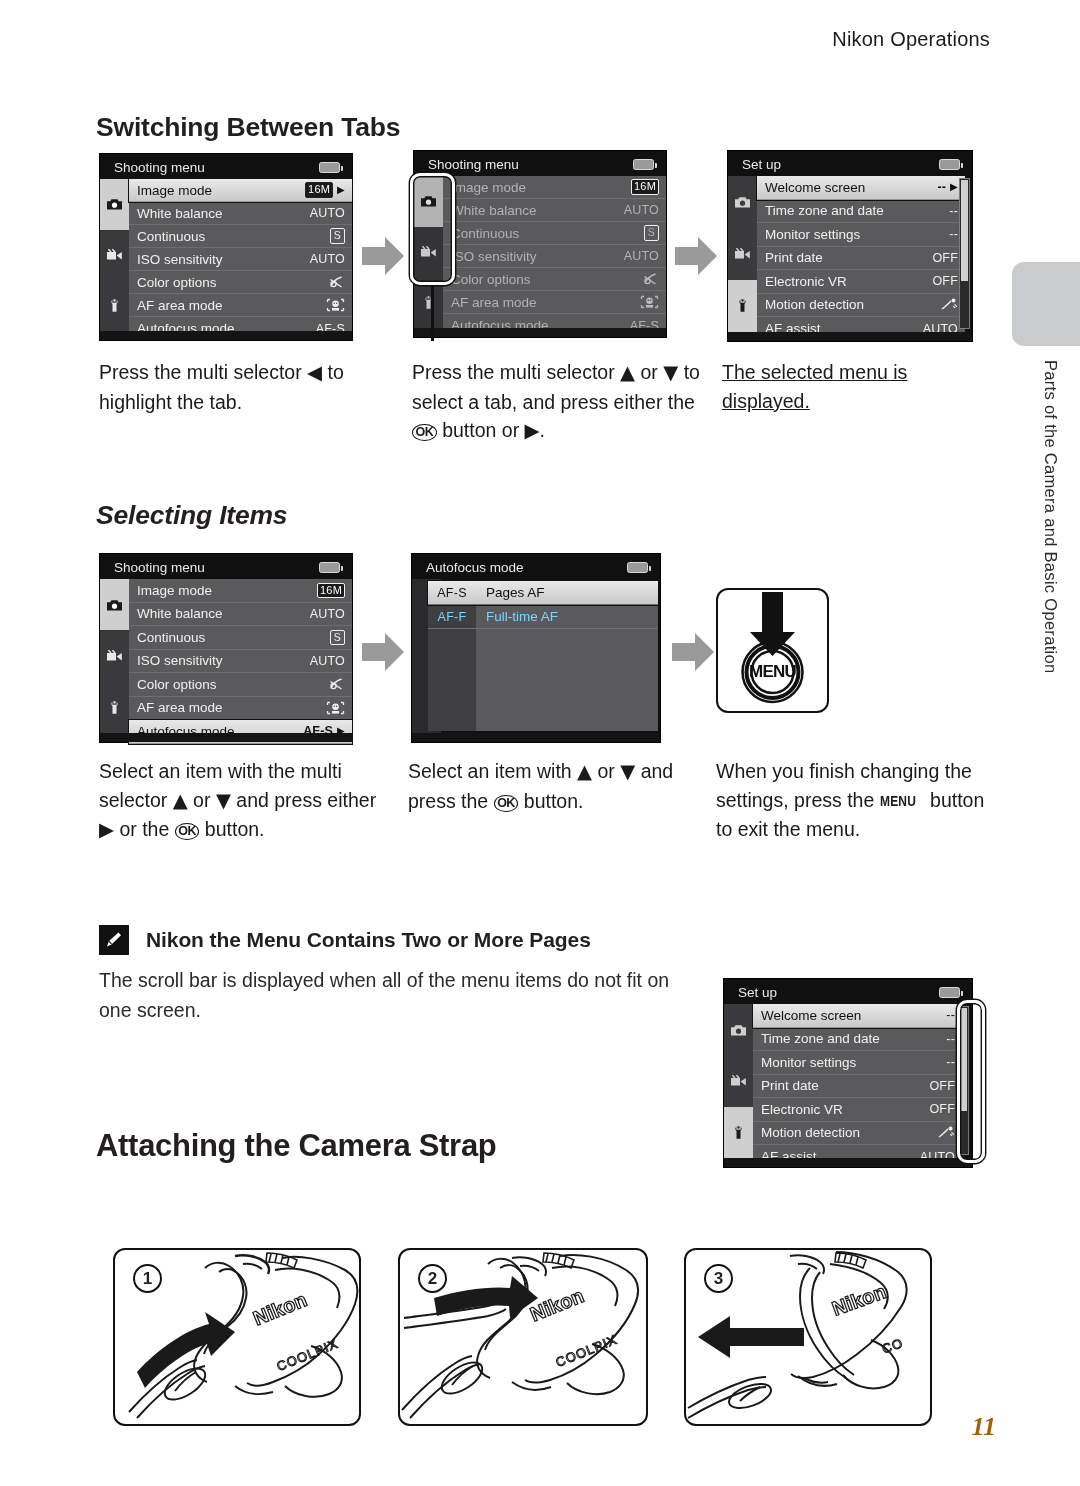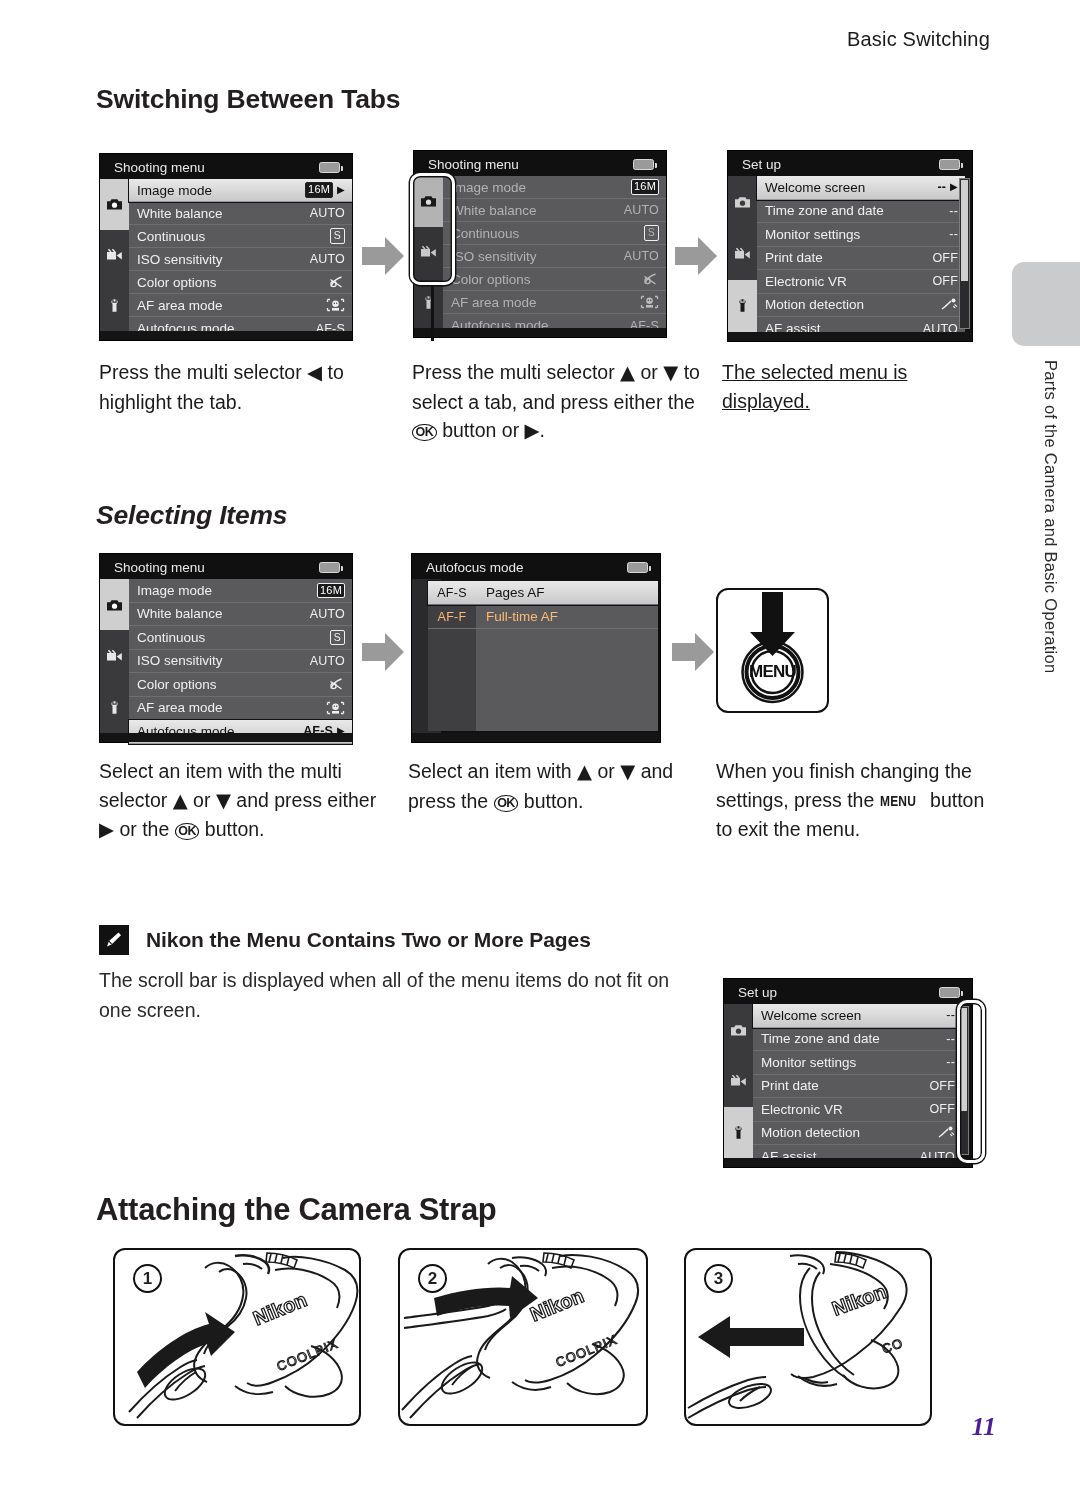--- a/index.html
+++ b/index.html
@@ -112,21 +112,21 @@
   .row.sel .imgmode{ border-color:#222; }
 
   .scrollbar{
     position:absolute; width:11px; background:#2b2b2d;
     border:1px solid #7d7d7d;
   }
   .scrollbar .thumb{ position:absolute; left:1px; right:1px; background:#cfcfcf; }
 
   
   .optrow{
-    display:flex; align-items:center; color:#fdba74; font-size:13.5px;
+    display:flex; align-items:center; color:#7dd3fc; font-size:13.5px;
     border-bottom:1px solid #6e6e70; background:#5a5a5c;
   }
   .optrow .code{
     width:48px; text-align:center; font-size:12.5px; letter-spacing:.3px;
     background:#3f3f41; align-self:stretch; display:flex; align-items:center; justify-content:center;
   }
   .optrow.sel{ background:linear-gradient(#e9e9e9,#c9c9c9); color:#111; outline:1px solid #111;}
   .optrow.sel .code{ background:linear-gradient(#e9e9e9,#c9c9c9); color:#111; }
   .optrow .txt{ padding-left:10px; }
 
@@ -180,33 +180,33 @@
   .stepnum{
     position:absolute; left:18px; top:14px; width:29px; height:29px;
     border:2px solid #111; border-radius:50%;
     display:flex; align-items:center; justify-content:center;
     font-size:17px; font-weight:bold; background:#fff; z-index:5;
   }
   .figbox svg{ position:absolute; left:0; top:0; }
 
   .pagenum{
     position:absolute; right:84px; bottom:44px;
-    font-size:26px; font-style:italic; font-weight:bold; color:#4c1d95;
+    font-size:26px; font-style:italic; font-weight:bold; color:#a16207;
     font-family:"Liberation Serif", serif;
   }
 </style>
 </head>
 <body>
 
-<div class="running-head">Basic Switching</div>
+<div class="running-head">Nikon Operations</div>
 
 <div class="side-tab"></div>
 <div class="side-tab-label">Parts of the Camera and Basic Operation</div>
 
-<h2 class="sec" style="top:84px;">Switching Between Tabs</h2>
+<h2 class="sec" style="top:112px;">Switching Between Tabs</h2>
 
 <div class="screen" style="left:99px; top:153px; width:254px; height:188px;">
   <div class="scr-title">
     <span>Shooting menu</span>
     <span class="batt"></span>
   </div>
   <div class="tabcol" style="top:25px; bottom:9px;">
     <div class="tabico sel">
       <svg width="17" height="14" viewBox="0 0 17 14">
           <path d="M1 4.2h3.2l1.3-1.9h5.9l1.2 1.9H16v8.2H1z" fill="#1b1b1b"></path>
@@ -659,21 +659,21 @@
       <span class="val">AUTO</span>
     </div>
   </div>
   <div class="scrollbar" style="right:3px; top:27px; bottom:12px;">
     <div class="thumb" style="top:1px; height:70%;"></div>
   </div>
   <div class="scr-foot"></div>
 </div>
 <div class="ring" style="left:957px; top:1000px; width:28px; height:163px;"></div>
 
-<h1 class="big" style="top:1192px;text-align:right;">Attaching the Camera Strap</h1>
+<h1 class="big" style="top:1128px;text-align:right;">Attaching the Camera Strap</h1>
 
 <div class="figbox" style="left:113px; top:1248px; width:248px; height:178px;">
   <span class="stepnum">1</span>
   <svg width="244" height="174" viewBox="0 0 244 174">
     <g fill="none" stroke="#1a1a1a" stroke-width="2">
       <path d="M168 8c14-3 40 0 62 12 14 8 14 22 10 34-6 17-20 36-38 52-12 11-28 20-44 26-10 4-20 5-26 1"></path>
       <path d="M160 20c16-4 38 0 54 10 12 7 12 18 8 28"></path>
       <path d="M120 136c10 8 24 10 38 6"></path>
       <path d="M196 96c14 4 26 14 30 26 3 10-2 18-12 22-14 6-34 2-44-8"></path>
       <path d="M90 18c6-6 16-7 24-2 10 6 16 18 14 30-2 14-12 26-22 34-12 10-22 18-26 30-3 10 2 18 12 22"></path>

